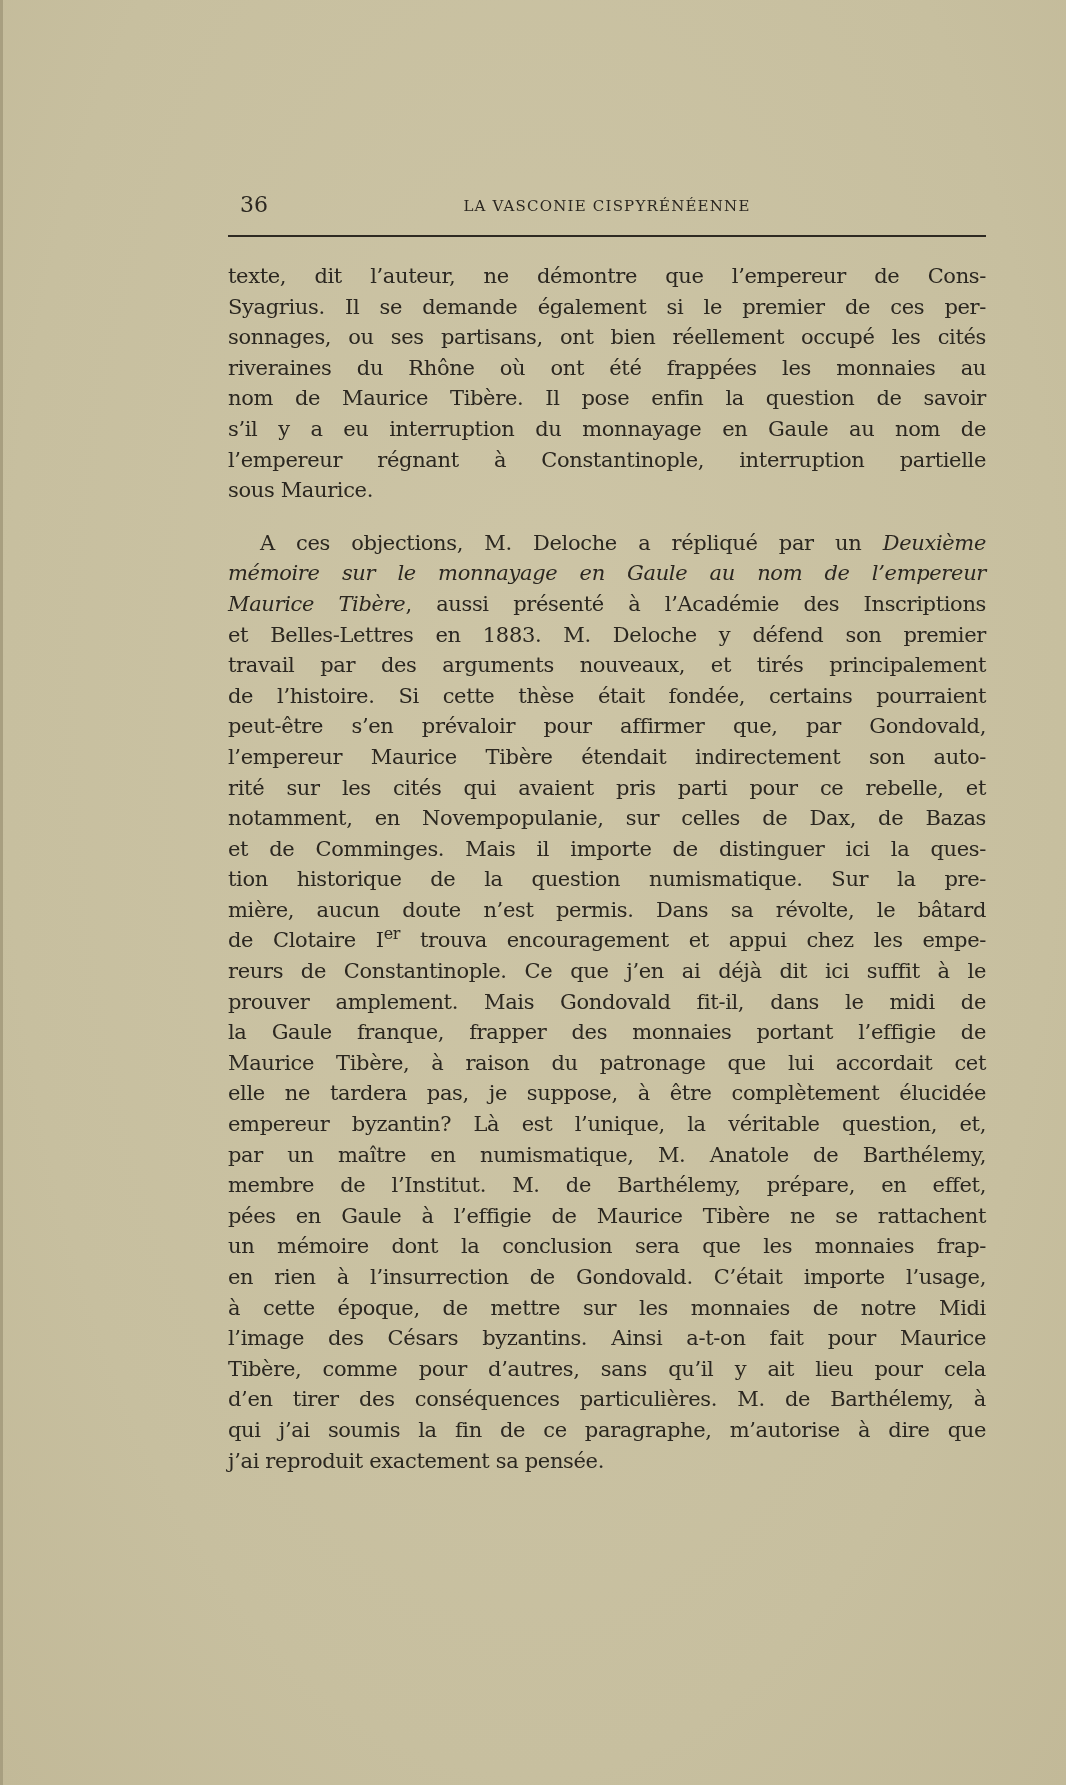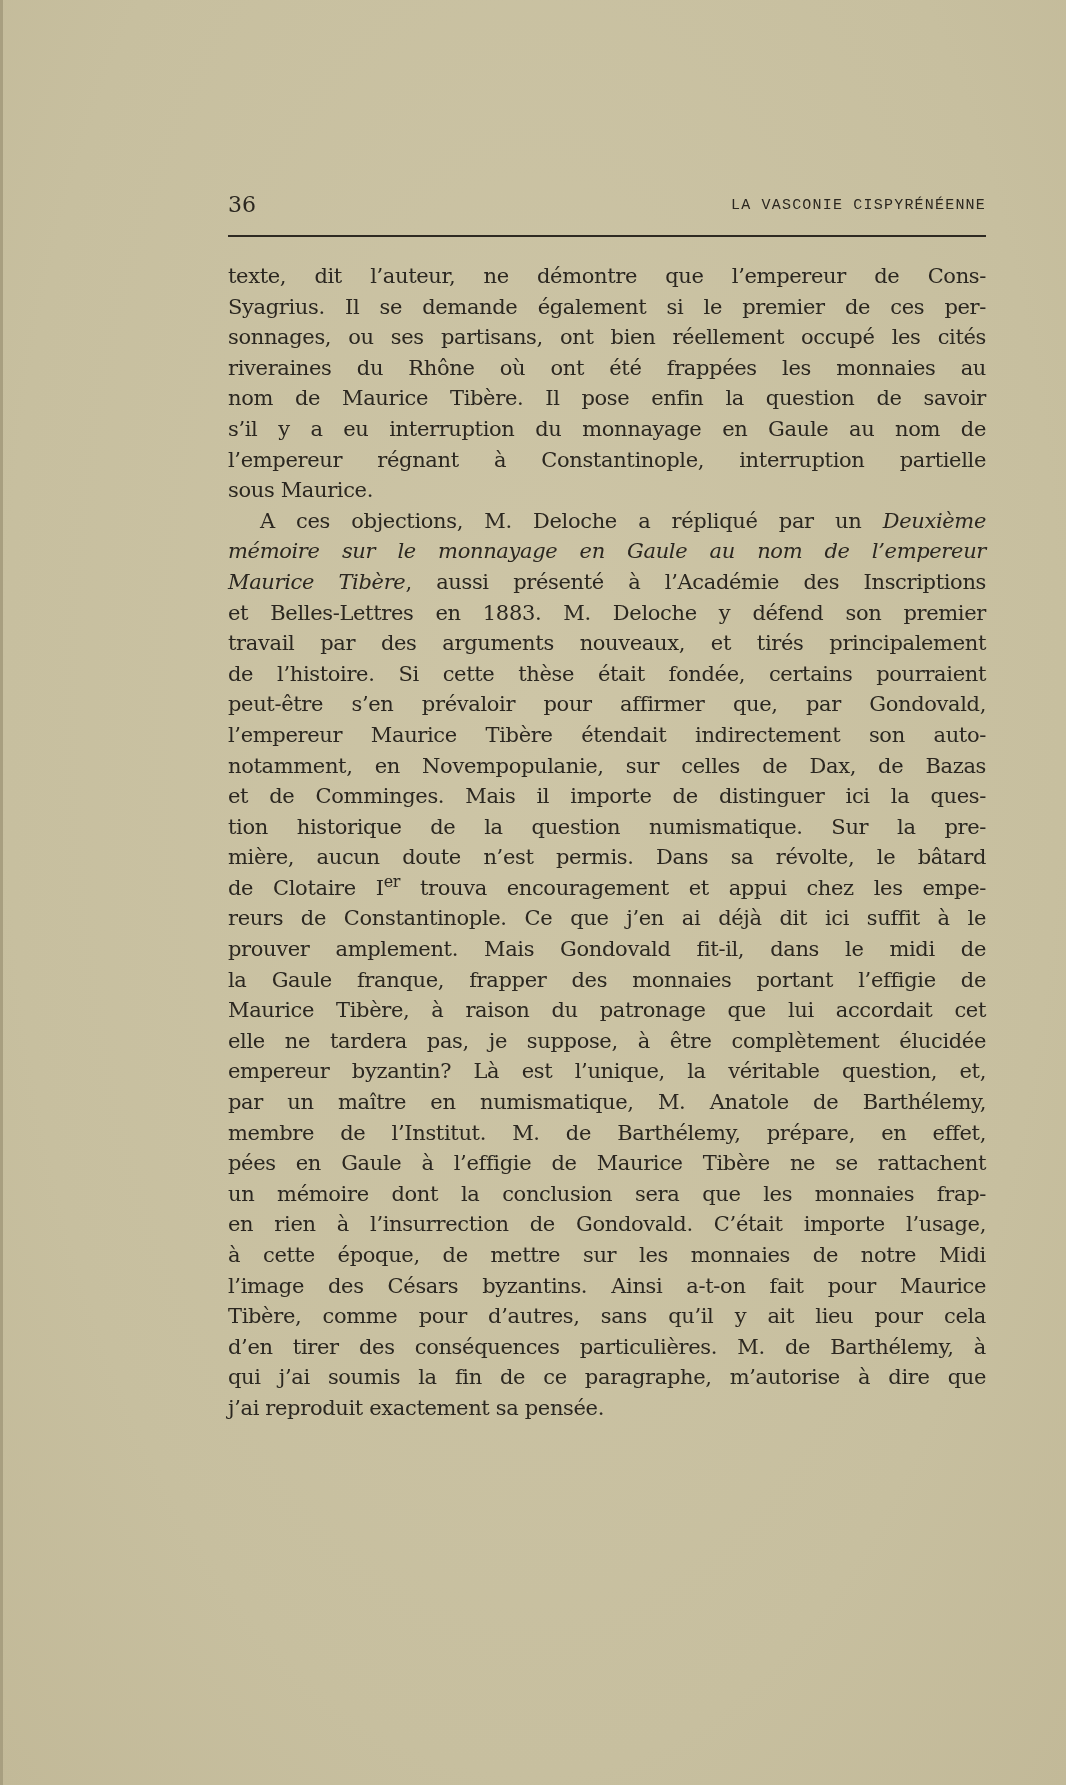--- a/index.html
+++ b/index.html
@@ -12,44 +12,43 @@
     color: #2b2720;
   }
   .left-edge {
     position: absolute; left: 0; top: 0; width: 3px; height: 100%;
     background: #a89f80;
   }
   .header {
     position: absolute; left: 228px; top: 190px; width: 758px; height: 30px;
   }
   .page-number {
-    position: absolute; left: 0; top: 0;
+    position: absolute; left: 12px; top: 0;
     font-size: 22px; line-height: 30px;
   }
   .running-title {
-    position: absolute; left: 0; width: 100%; top: 2px; text-align: right;
+    position: absolute; left: 0; width: 100%; top: 2px; text-align: center;
     font-size: 15px; letter-spacing: 1.2px; line-height: 28px;
     padding-left: 0;
-    font-family: Liberation Mono, monospace;
   }
   .rule {
     position: absolute; left: 228px; top: 235px; width: 758px; height: 2px;
     background: #2e2a22;
   }
   .body-text {
     position: absolute; left: 228px; top: 261px; width: 758px;
   }
   .line {
     display: block; height: 30.6px; line-height: 30.6px;
     font-size: 21px; white-space: nowrap;
     text-align: justify; text-align-last: justify;
     letter-spacing: -0.35px;
   }
   .line.last { text-align-last: left; }
-  .line.indent { padding-left: 32px; }
+  .line.indent { padding-left: 32px; margin-top: 22px; }
   .line em { font-style: italic; }
   sup { font-size: 16px; line-height: 0; vertical-align: 8px; }
 </style>
 </head>
 <body>
 
 <div class="left-edge"></div>
 
 <div class="header">
   <span class="page-number">36</span>
@@ -70,20 +69,21 @@
     </div>
     <div>
       <span class="line indent"><span>A ces objections, M. Deloche a répliqué par un </span><em>Deuxième</em></span>
       <span class="line"><em>mémoire sur le monnayage en Gaule au nom de l’empereur</em></span>
       <span class="line"><em>Maurice Tibère</em><span>, aussi présenté à l’Académie des Inscriptions</span></span>
       <span class="line"><span>et Belles-Lettres en 1883. M. Deloche y défend son premier</span></span>
       <span class="line"><span>travail par des arguments nouveaux, et tirés principalement</span></span>
       <span class="line"><span>de l’histoire. Si cette thèse était fondée, certains pourraient</span></span>
       <span class="line"><span>peut-être s’en prévaloir pour affirmer que, par Gondovald,</span></span>
       <span class="line"><span>l’empereur Maurice Tibère étendait indirectement son auto-</span></span>
+      <span class="line"><span>rité sur les cités qui avaient pris parti pour ce rebelle, et</span></span>
       <span class="line"><span>notamment, en Novempopulanie, sur celles de Dax, de Bazas</span></span>
       <span class="line"><span>et de Comminges. Mais il importe de distinguer ici la ques-</span></span>
       <span class="line"><span>tion historique de la question numismatique. Sur la pre-</span></span>
       <span class="line"><span>mière, aucun doute n’est permis. Dans sa révolte, le bâtard</span></span>
       <span class="line"><span>de Clotaire I</span><sup>er</sup><span> trouva encouragement et appui chez les empe-</span></span>
       <span class="line"><span>reurs de Constantinople. Ce que j’en ai déjà dit ici suffit à le</span></span>
       <span class="line"><span>prouver amplement. Mais Gondovald fit-il, dans le midi de</span></span>
       <span class="line"><span>la Gaule franque, frapper des monnaies portant l’effigie de</span></span>
       <span class="line"><span>Maurice Tibère, à raison du patronage que lui accordait cet</span></span>
       <span class="line"><span>elle ne tardera pas, je suppose, à être complètement élucidée</span></span>

